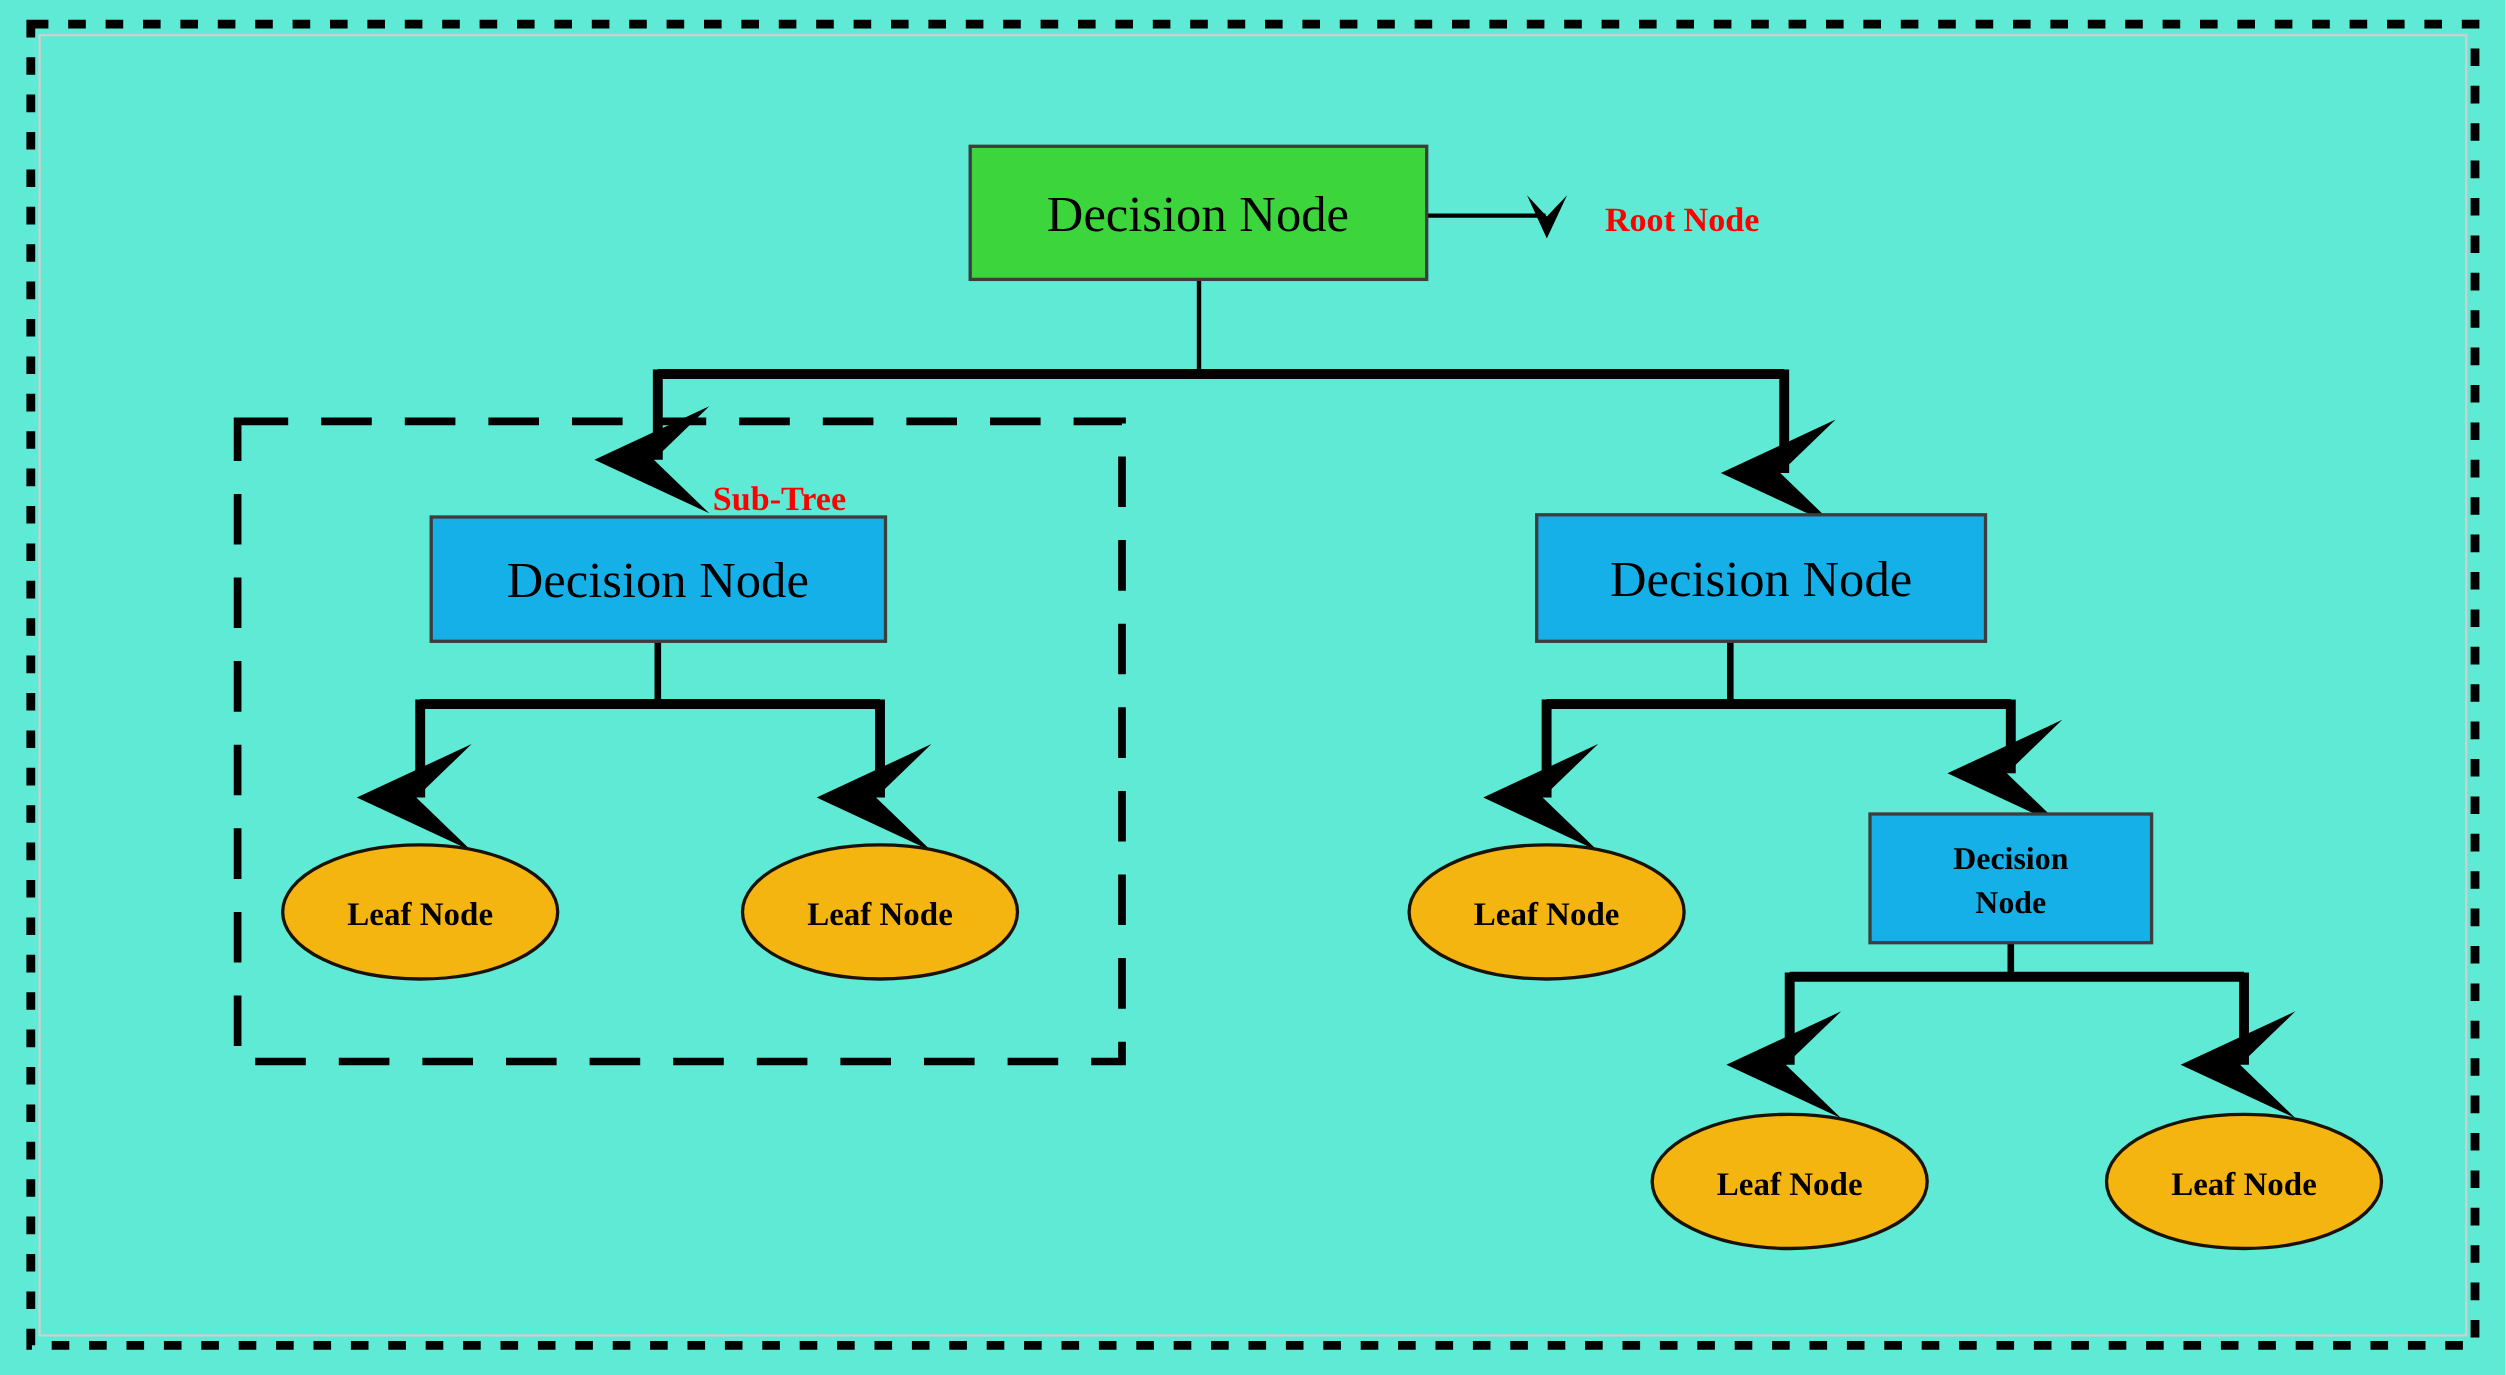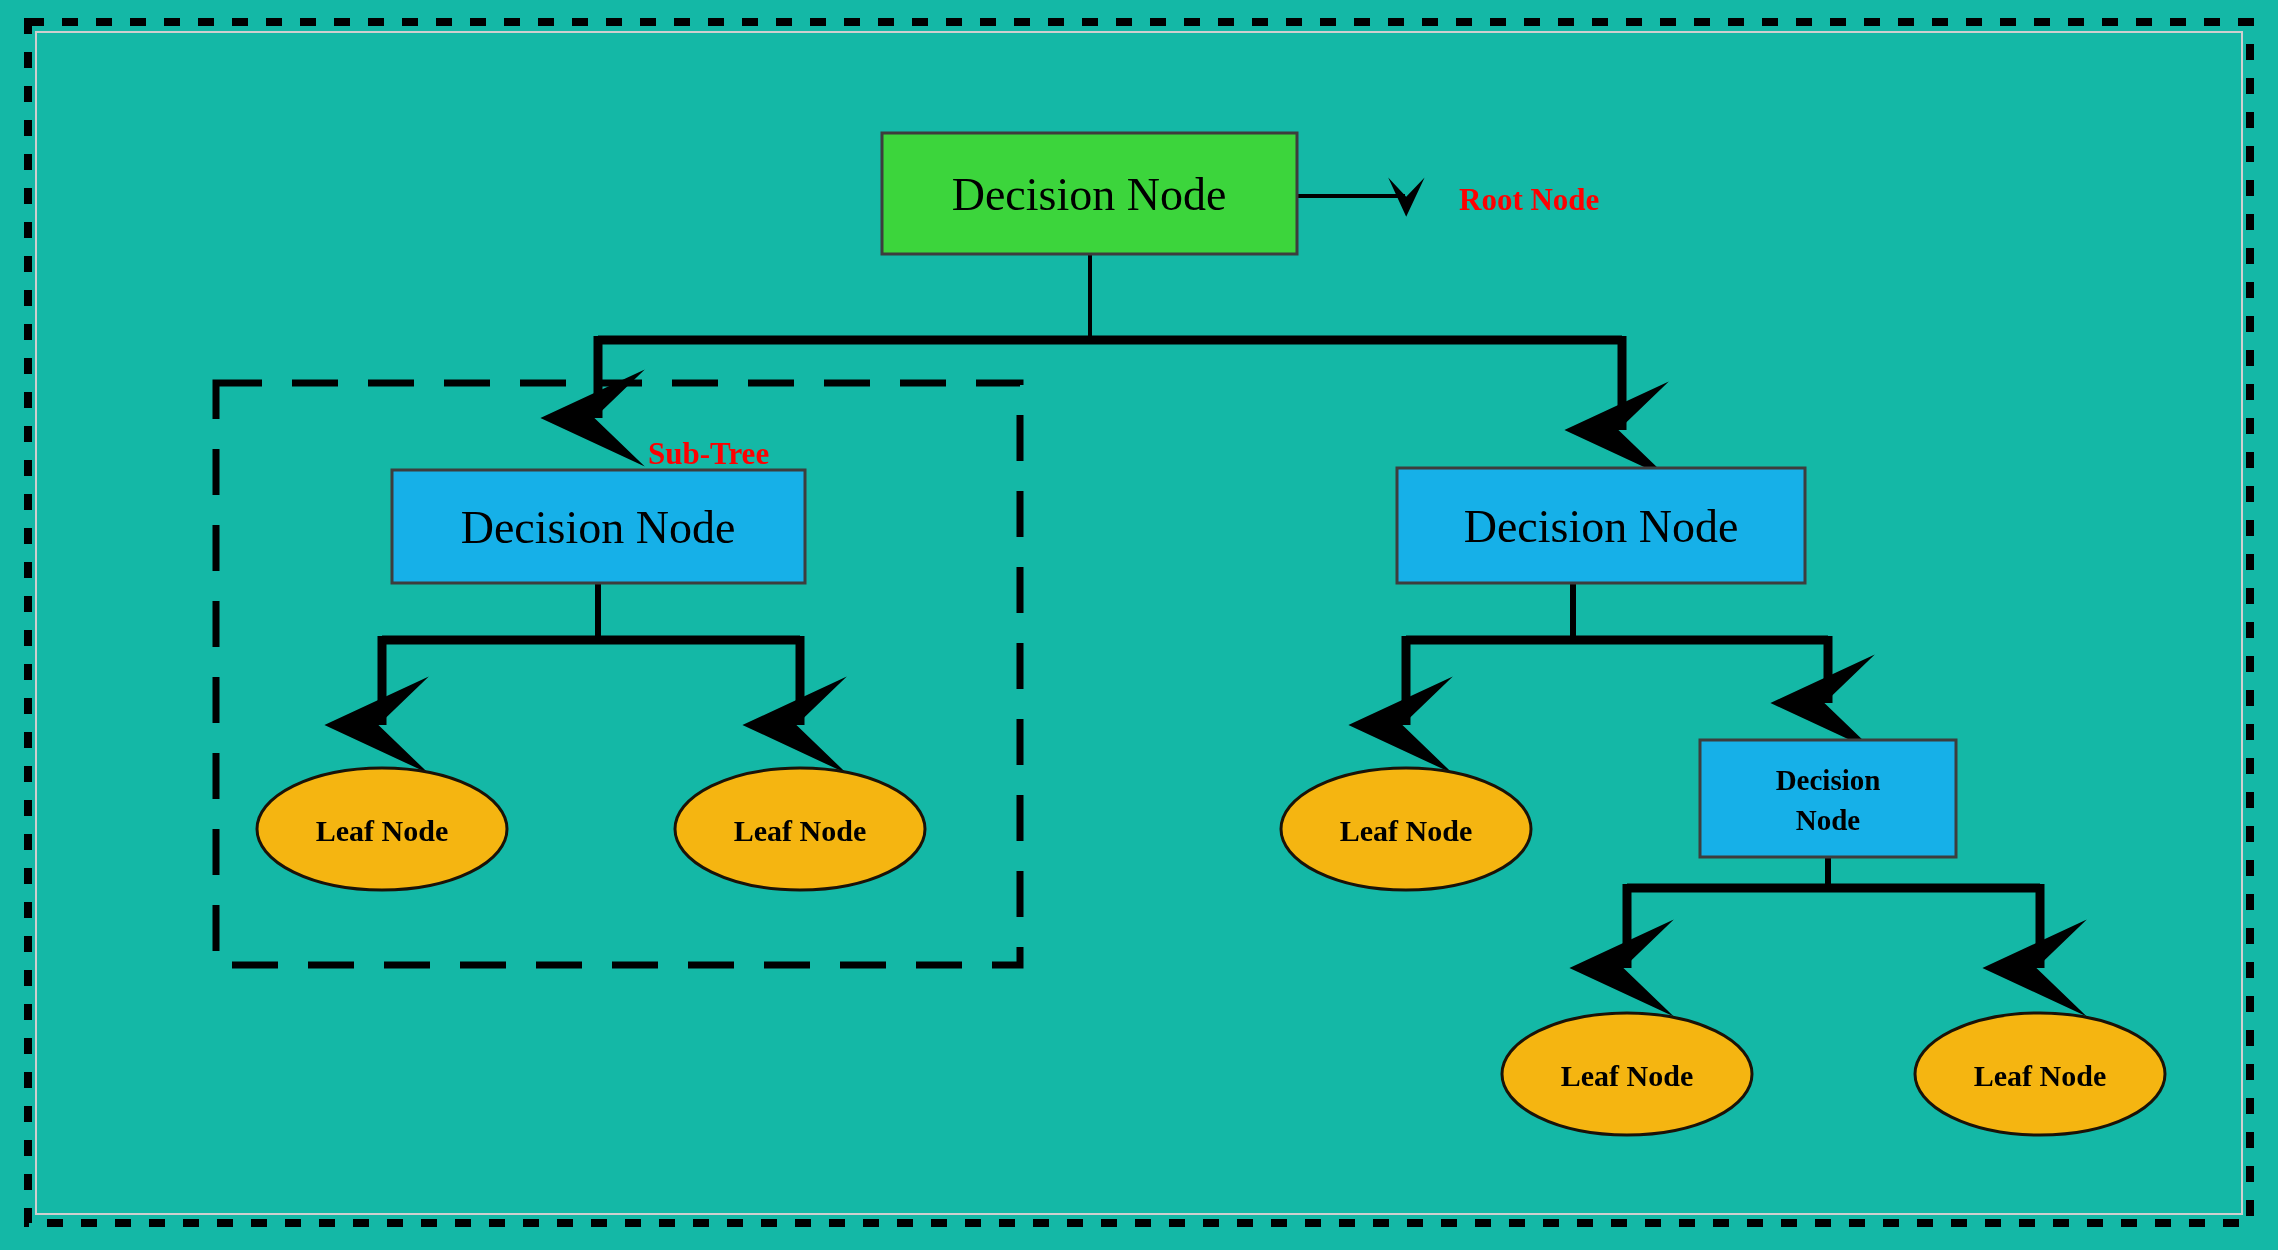--- a/index.html
+++ b/index.html
@@ -7,21 +7,21 @@
     padding: 0;
     background: #ffffff;
   }
   body {
     font-family: "Liberation Serif", "DejaVu Serif", serif;
   }
   #canvas {
     position: relative;
     width: 2278px;
     height: 1250px;
-    background: #14b8a6;
+    background: #5eead4;
     overflow: hidden;
   }
   #diagram-svg {
     position: absolute;
     left: 0;
     top: 0;
     width: 2278px;
     height: 1250px;
   }
   .node-label {

